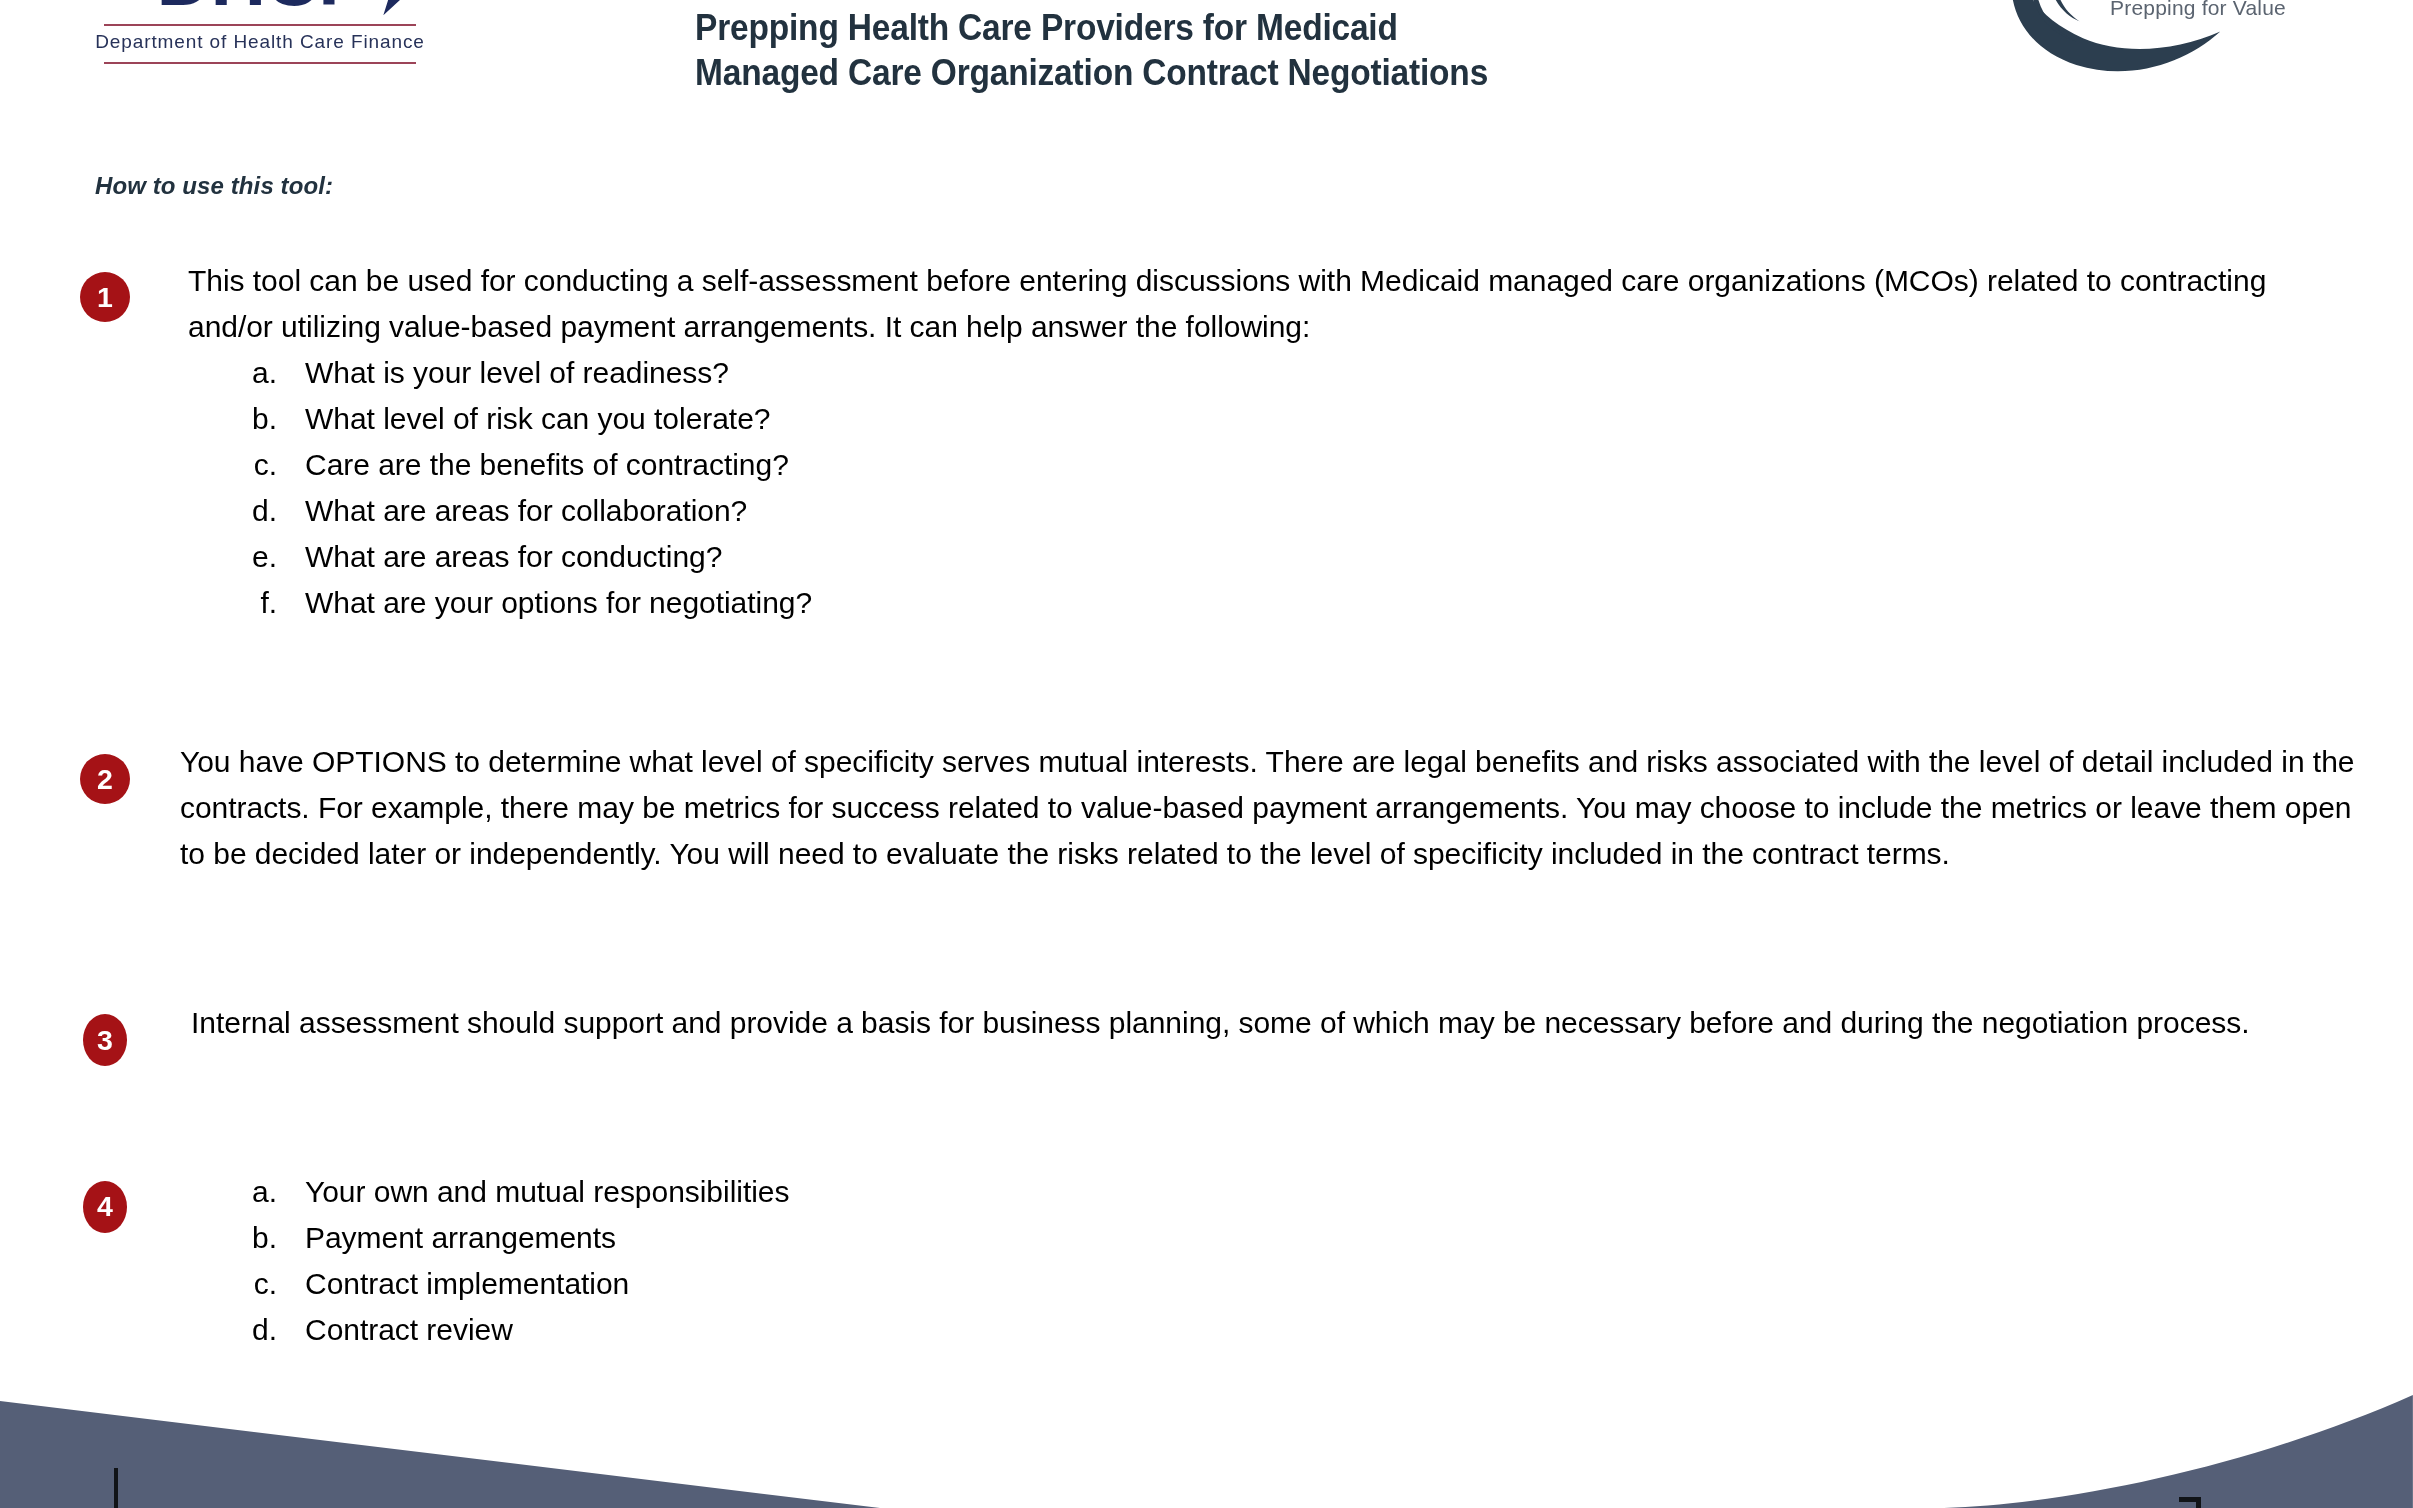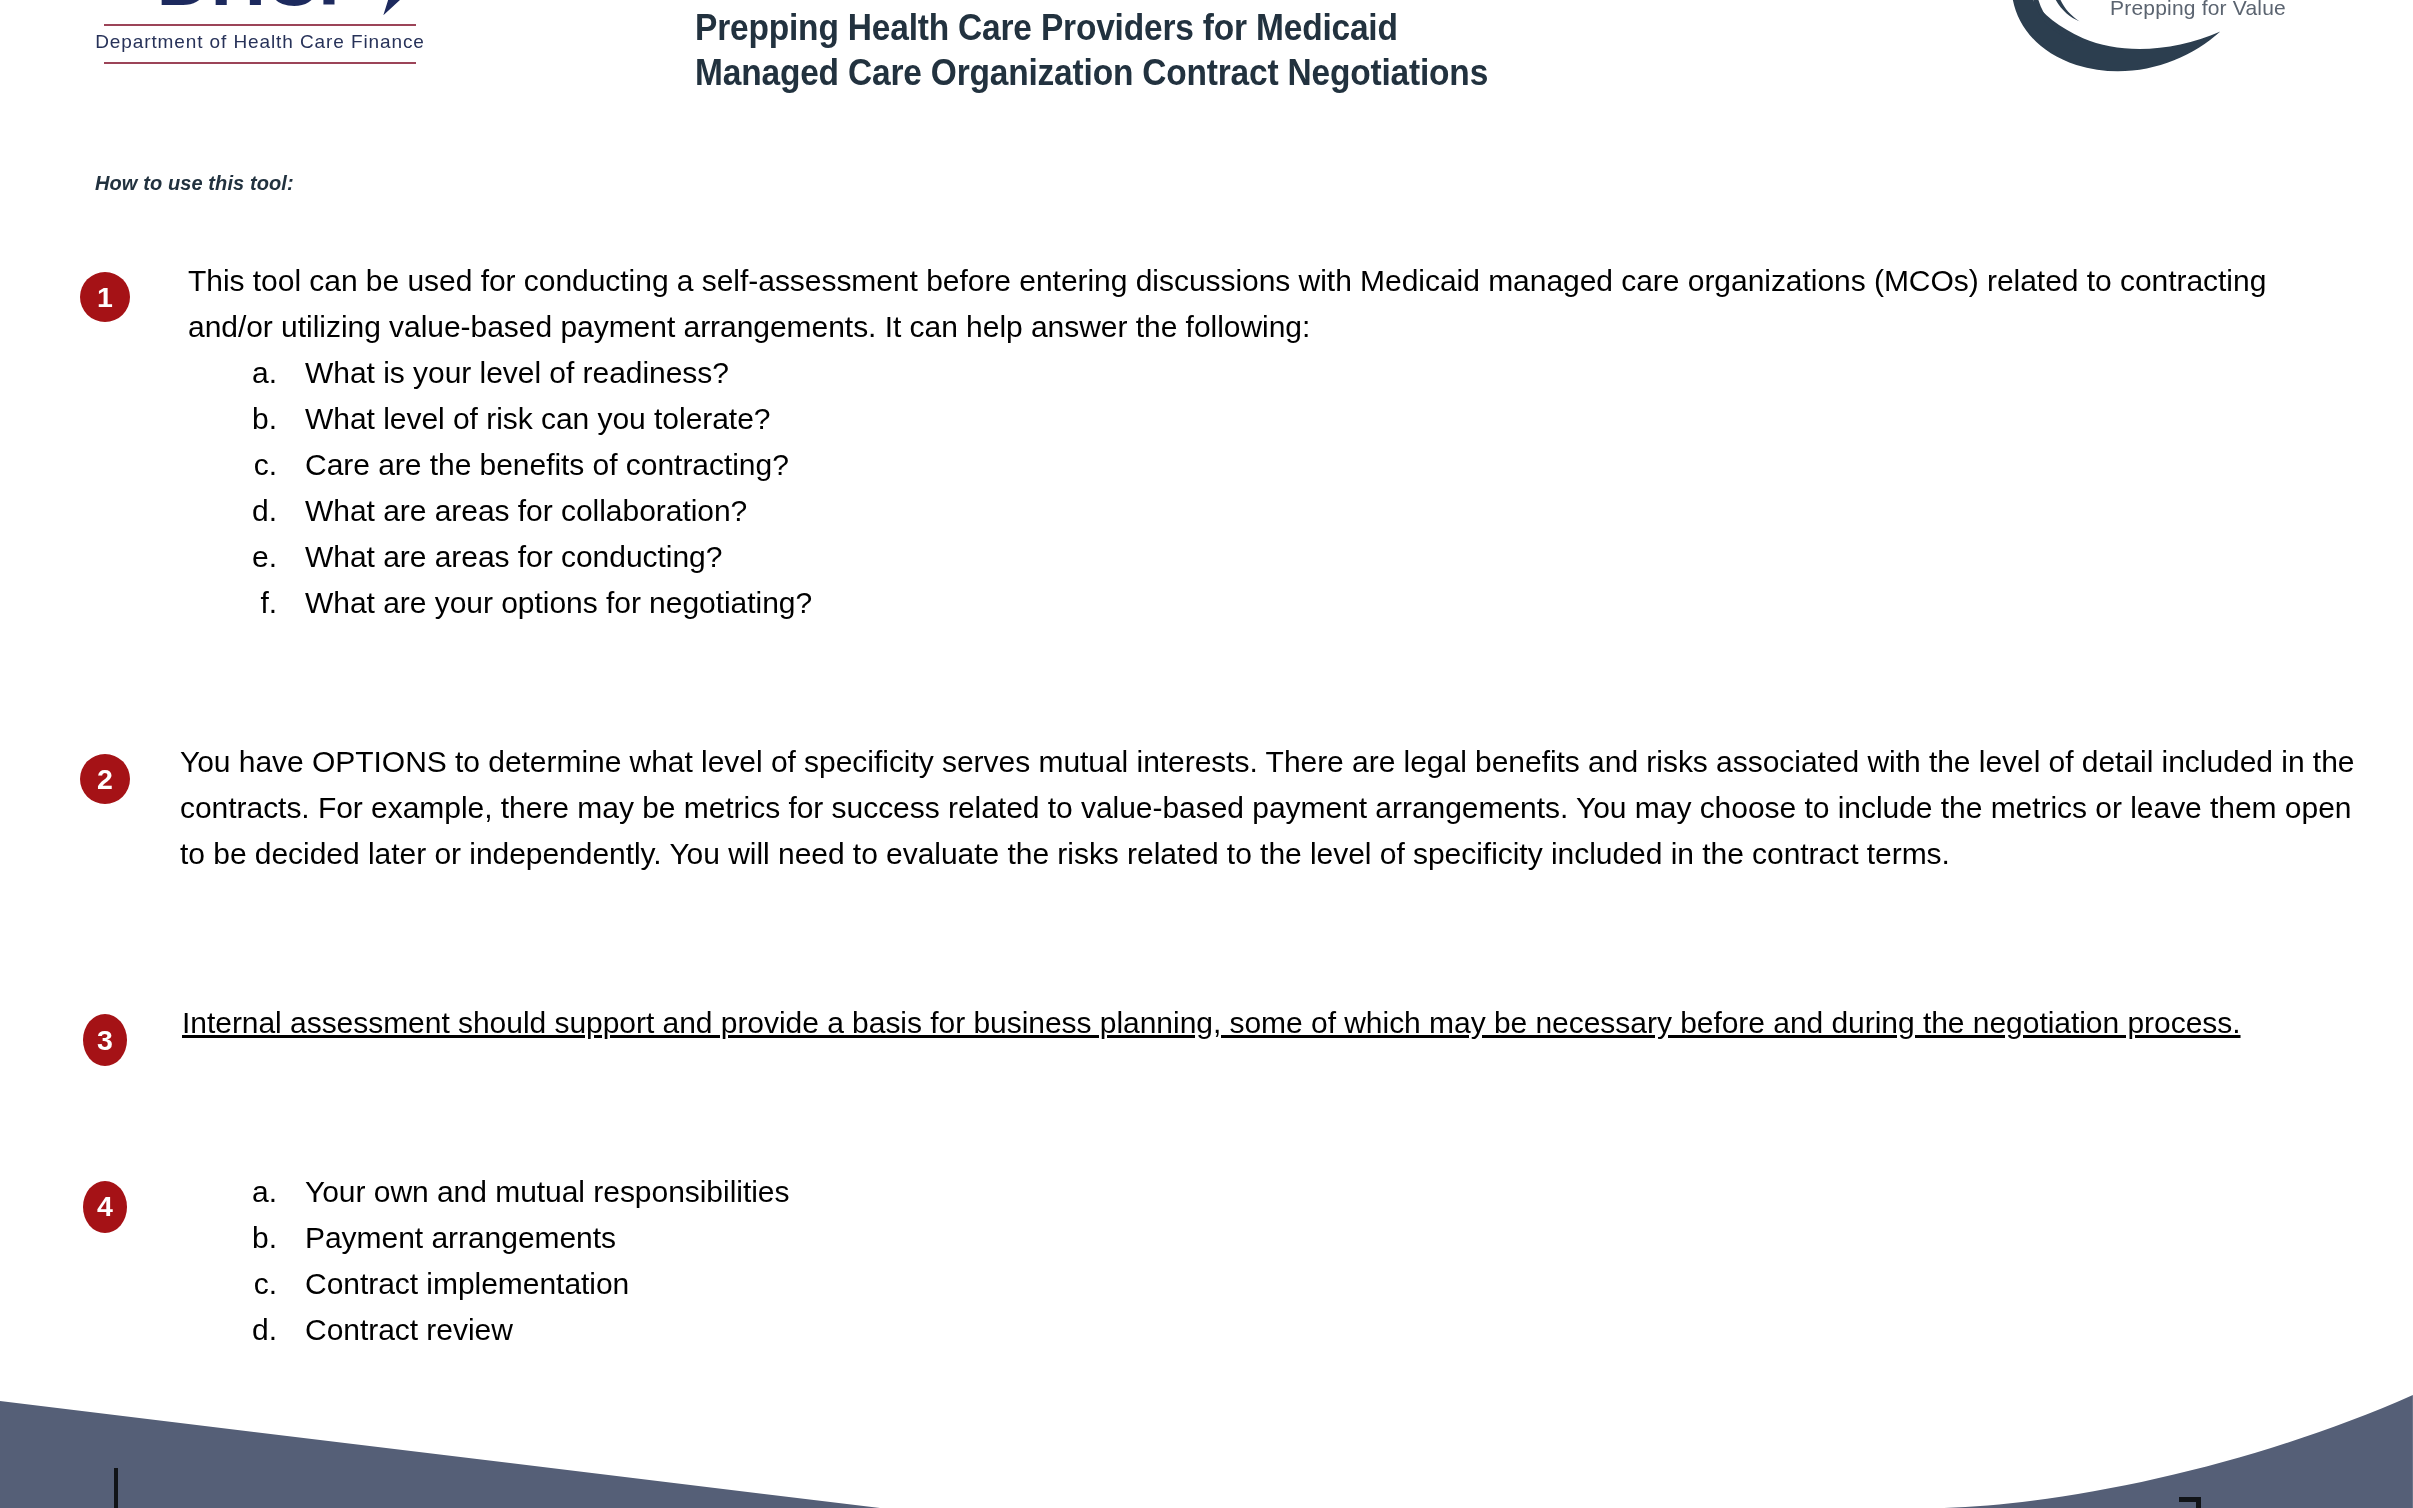--- a/index.html
+++ b/index.html
@@ -175,21 +175,21 @@
   }
 
   
   .how-to {
     position: absolute;
     left: 95px;
     top: 172px;
     font-family: "Liberation Sans", sans-serif;
     font-weight: bold;
     font-style: italic;
-    font-size: 20px;
+    font-size: 24px;
     color: #22323f;
     letter-spacing: 0.1px;
     z-index: 2;
   }
 
   .steps {
     position: absolute;
     left: 0;
     top: 266px;
     width: 2413px;
@@ -250,21 +250,21 @@
   #step-1 .badge { left: 80px; top: 5.9px; width: 50px; height: 50px; font-size: 28.5px; }
   #step-1 .body  { position: absolute; left: 188px; top: -8.4px; width: 2170px; }
   #step-1 ol.sublist { margin-left: 45px; margin-top: 0px; }
 
   #step-2 { position: absolute; left: 0; top: 475px; width: 2413px; }
   #step-2 .badge { left: 80px; top: 13.4px; width: 50px; height: 50px; font-size: 28.5px; }
   #step-2 .body  { position: absolute; left: 180px; top: -2.5px; width: 2179px; }
 
   #step-3 { position: absolute; left: 0; top: 737px; width: 2413px; }
   #step-3 .badge { left: 83px; top: 11px; width: 44px; height: 52px; font-size: 28.5px; border-radius: 50%; }
-  #step-3 .body  { position: absolute; left: 182px; top: -3.4px; width: 2162px; text-decoration: underline; }
+  #step-3 .body  { position: absolute; left: 191px; top: -3.4px; width: 2162px; }
 
   #step-4 { position: absolute; left: 0; top: 908px; width: 2413px; }
   #step-4 .badge { left: 83px; top: 6.7px; width: 44px; height: 52px; font-size: 28.5px; border-radius: 50%; }
   #step-4 .body  { position: absolute; left: 183px; top: -5px; width: 2179px; }
   #step-4 ol.sublist { margin-left: 50px; margin-top: 0px; }
 </style>
 </head>
 <body>
 
 <div class="page">

